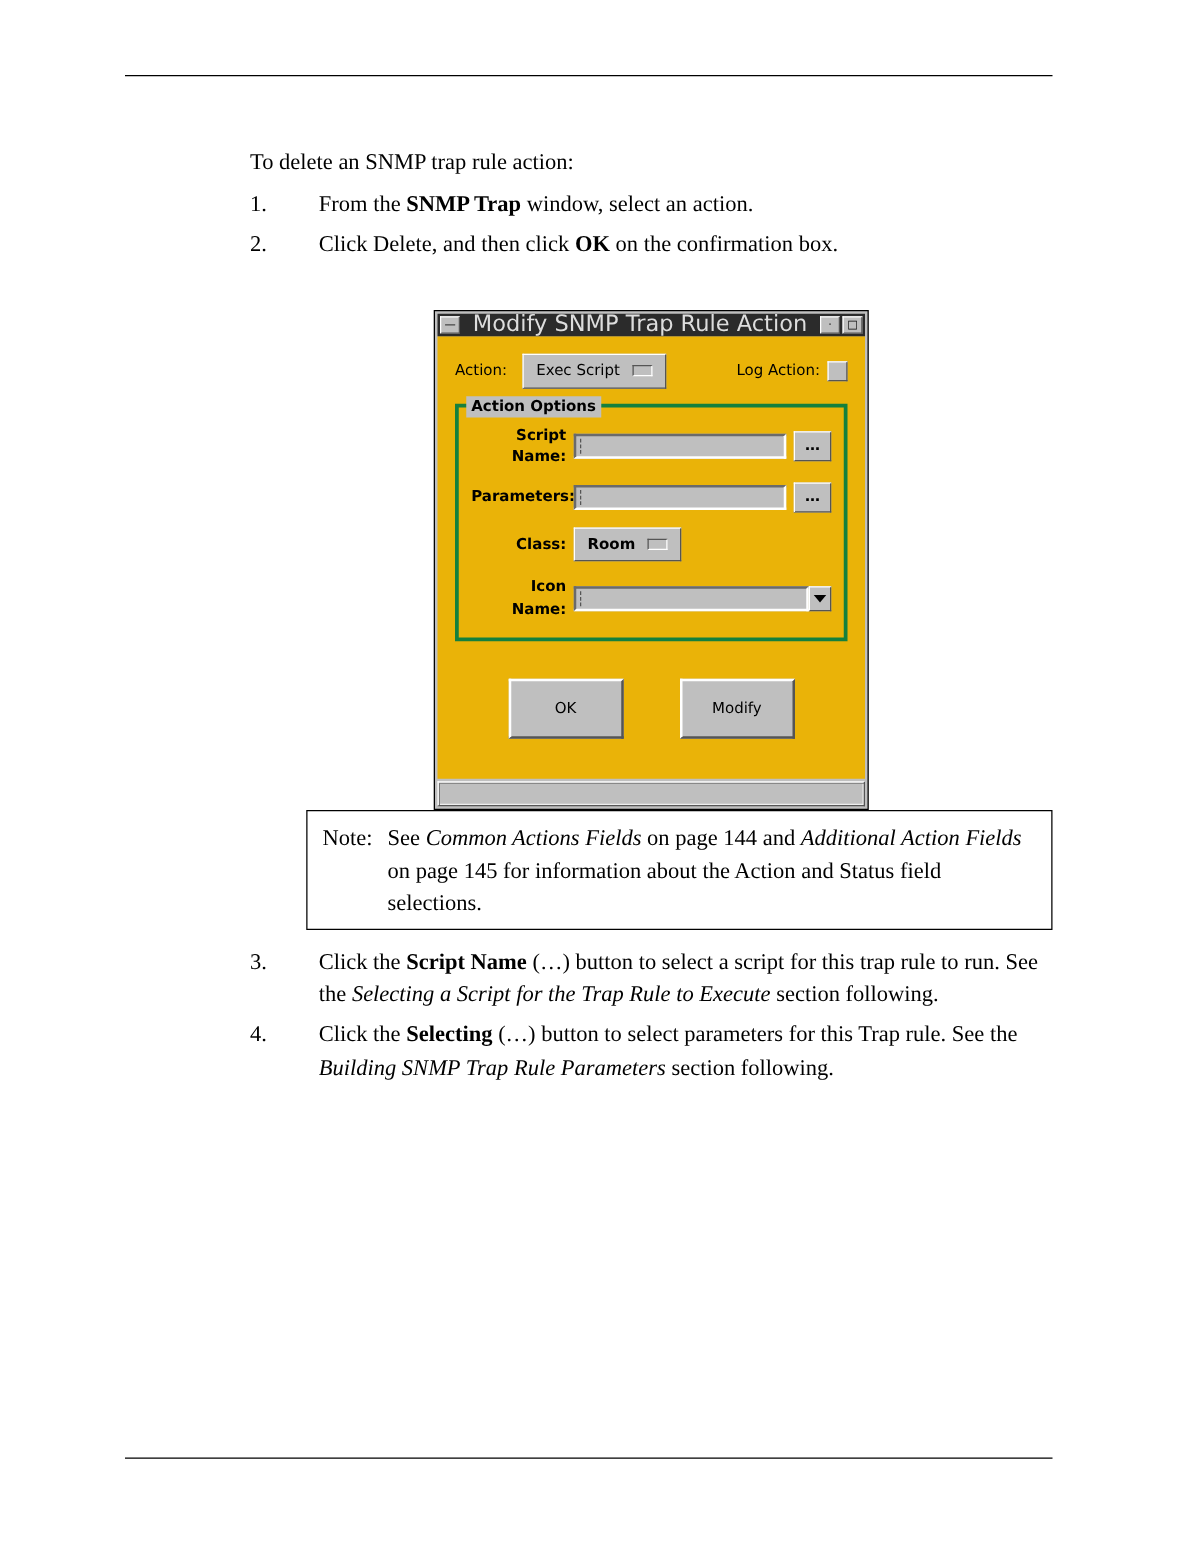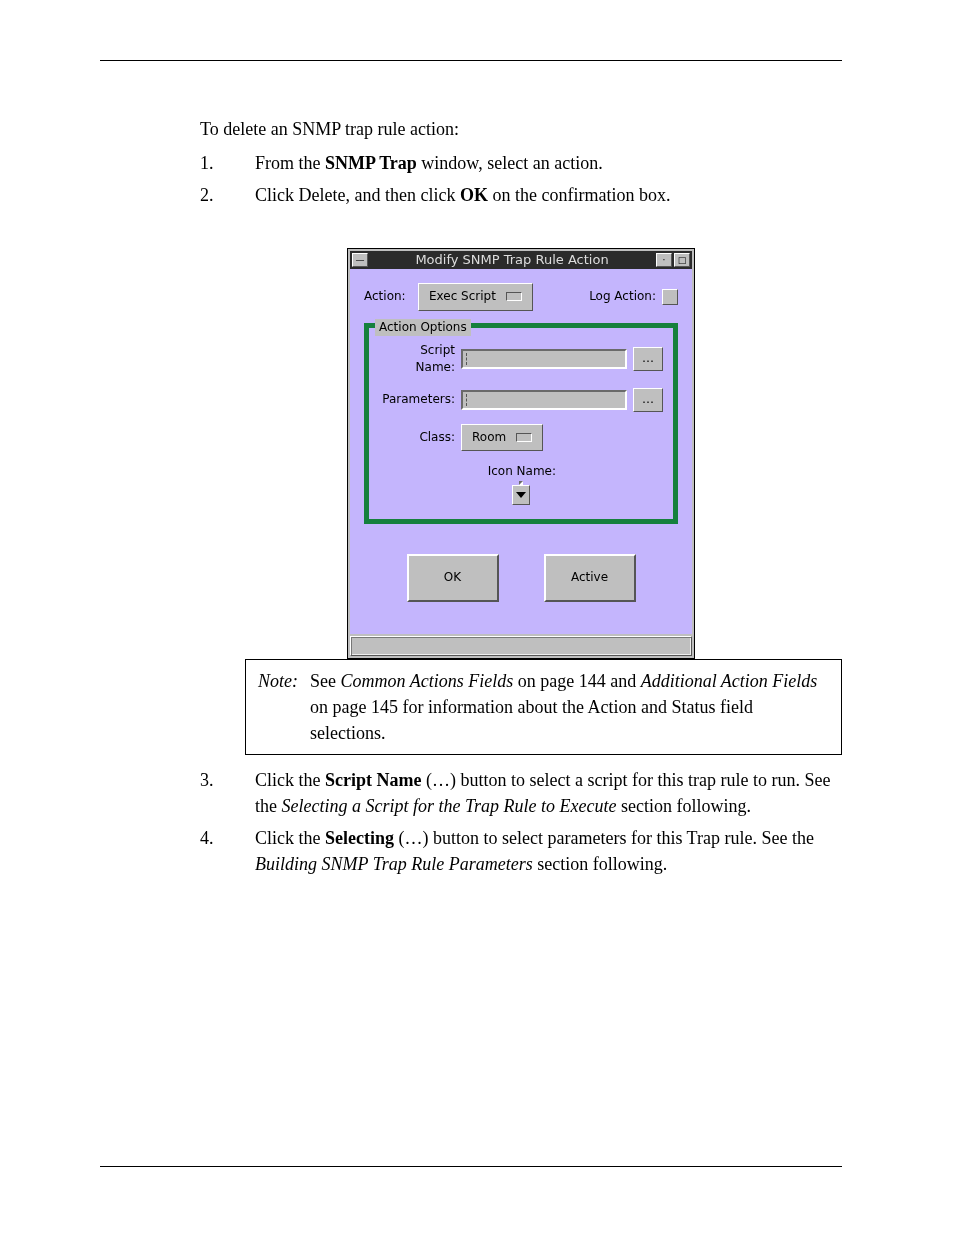--- a/index.html
+++ b/index.html
@@ -57,21 +57,21 @@
     font-style: italic;
     font-size: 15px;
     margin: 10px 0 25px 0;
   }
   .note-box {
     border: 1px solid #000;
     margin: 0 0 12px 45px;
     padding: 8px 12px;
   }
   .note-box .note-flex { display: flex; }
-  .note-box .note-label { font-style: italic; width: 52px; flex-shrink: 0; }
+  .note-box .note-label { width: 52px; flex-shrink: 0; }
   .note-box .note-body { flex: 1; }
 
   
   .dialog-wrap {
     width: 348px;
     margin: 14px auto 0 auto;
     font-family: "Lucida Sans", "DejaVu Sans", Arial, sans-serif;
     font-size: 12px;
     color: #000;
   }
@@ -86,41 +86,41 @@
     color: #ddd;
     height: 18px;
     display: flex;
     align-items: center;
     position: relative;
     padding: 0 2px;
   }
   .dlg-title {
     flex: 1;
     text-align: center;
-    font-size: 13px;
+    font-size: 18px;
   }
   .tbtn {
     width: 16px;
     height: 14px;
     background: #bfbfbf;
     border-top: 1px solid #fff;
     border-left: 1px solid #fff;
     border-right: 1px solid #555;
     border-bottom: 1px solid #555;
     box-sizing: border-box;
     display: flex;
     align-items: center;
     justify-content: center;
     font-size: 9px;
     color: #000;
   }
   .tbtn.left { margin-right: auto; }
   .tbtn-group-right { display: flex; gap: 2px; }
   .dlg-client {
-    background: #c4b5fd;
+    background: #eab308;
     padding: 14px 14px 10px 14px;
   }
   .row {
     display: flex;
     align-items: center;
     margin-bottom: 12px;
   }
   .lbl {
     font-size: 12px;
   }
@@ -159,24 +159,25 @@
   .motif-check {
     width: 14px;
     height: 14px;
     border-top: 1px solid #fff;
     border-left: 1px solid #fff;
     border-right: 1px solid #555;
     border-bottom: 1px solid #555;
     background: #bfbfbf;
   }
   .fieldset {
-    border: 5px solid #15803d;
+    border: 3px solid #15803d;
     margin: 4px 0 16px 0;
     padding: 14px 10px 10px 10px;
     position: relative;
+    font-weight: bold;
   }
   .fieldset .legend {
     position: absolute;
     top: -9px;
     left: 6px;
     background: #bfbfbf;
     padding: 0 4px;
     font-size: 12px;
   }
   .sunken-input {
@@ -326,32 +327,32 @@
             </div>
 
             <div class="row">
               <span class="lbl lbl-right">Class:</span>
               <span class="motif-dd">
                 <span>Room</span>
                 <span class="dd-mark"></span>
               </span>
             </div>
 
-            <div class="row" style="margin-bottom:4px;flex-direction:column;">
+            <div class="row" style="margin-bottom:4px;">
               <span class="lbl lbl-right">Icon Name:</span>
               <span class="sunken-input"></span>
               <span class="dd-arrow-btn">
                 <span class="tri"></span>
               </span>
             </div>
           </div>
 
           <div class="buttons-row">
             <div class="big-btn">OK</div>
-            <div class="big-btn">Active</div>
+            <div class="big-btn">Modify</div>
           </div>
 
         </div>
         <div class="dlg-statusbar"></div>
       </div>
     </div>
 
 
     <div class="note-box">
       <div class="note-flex">

